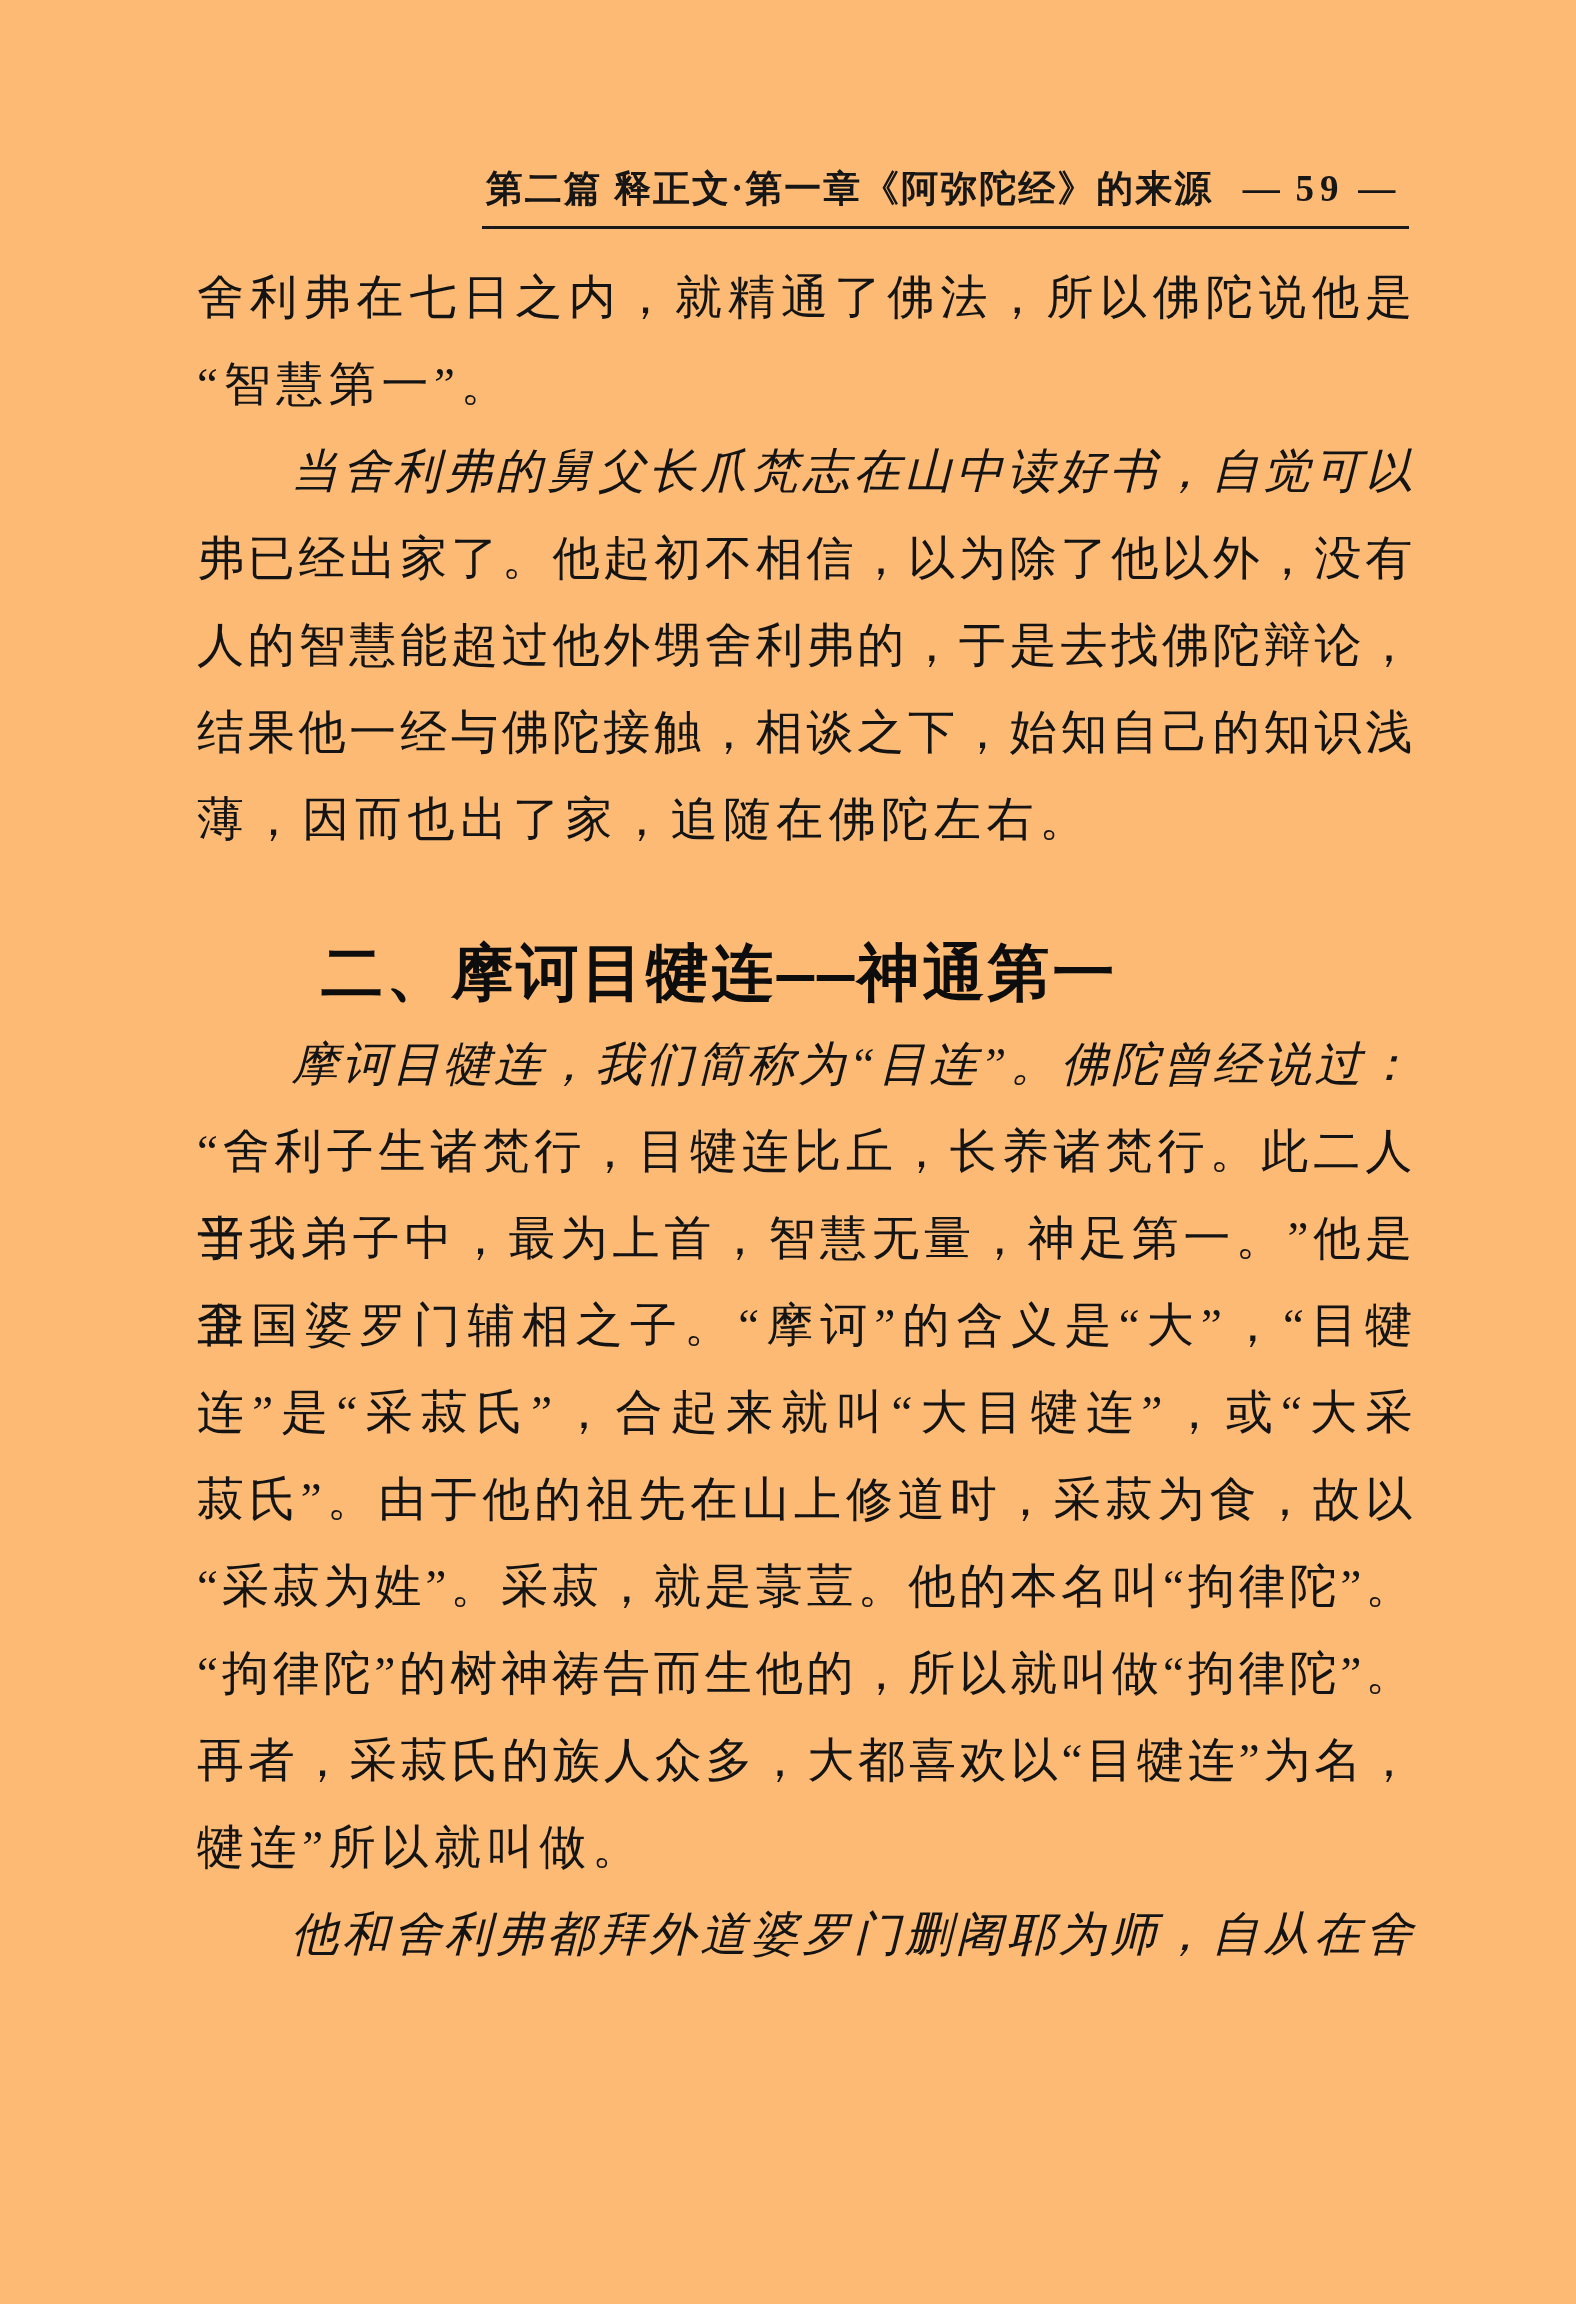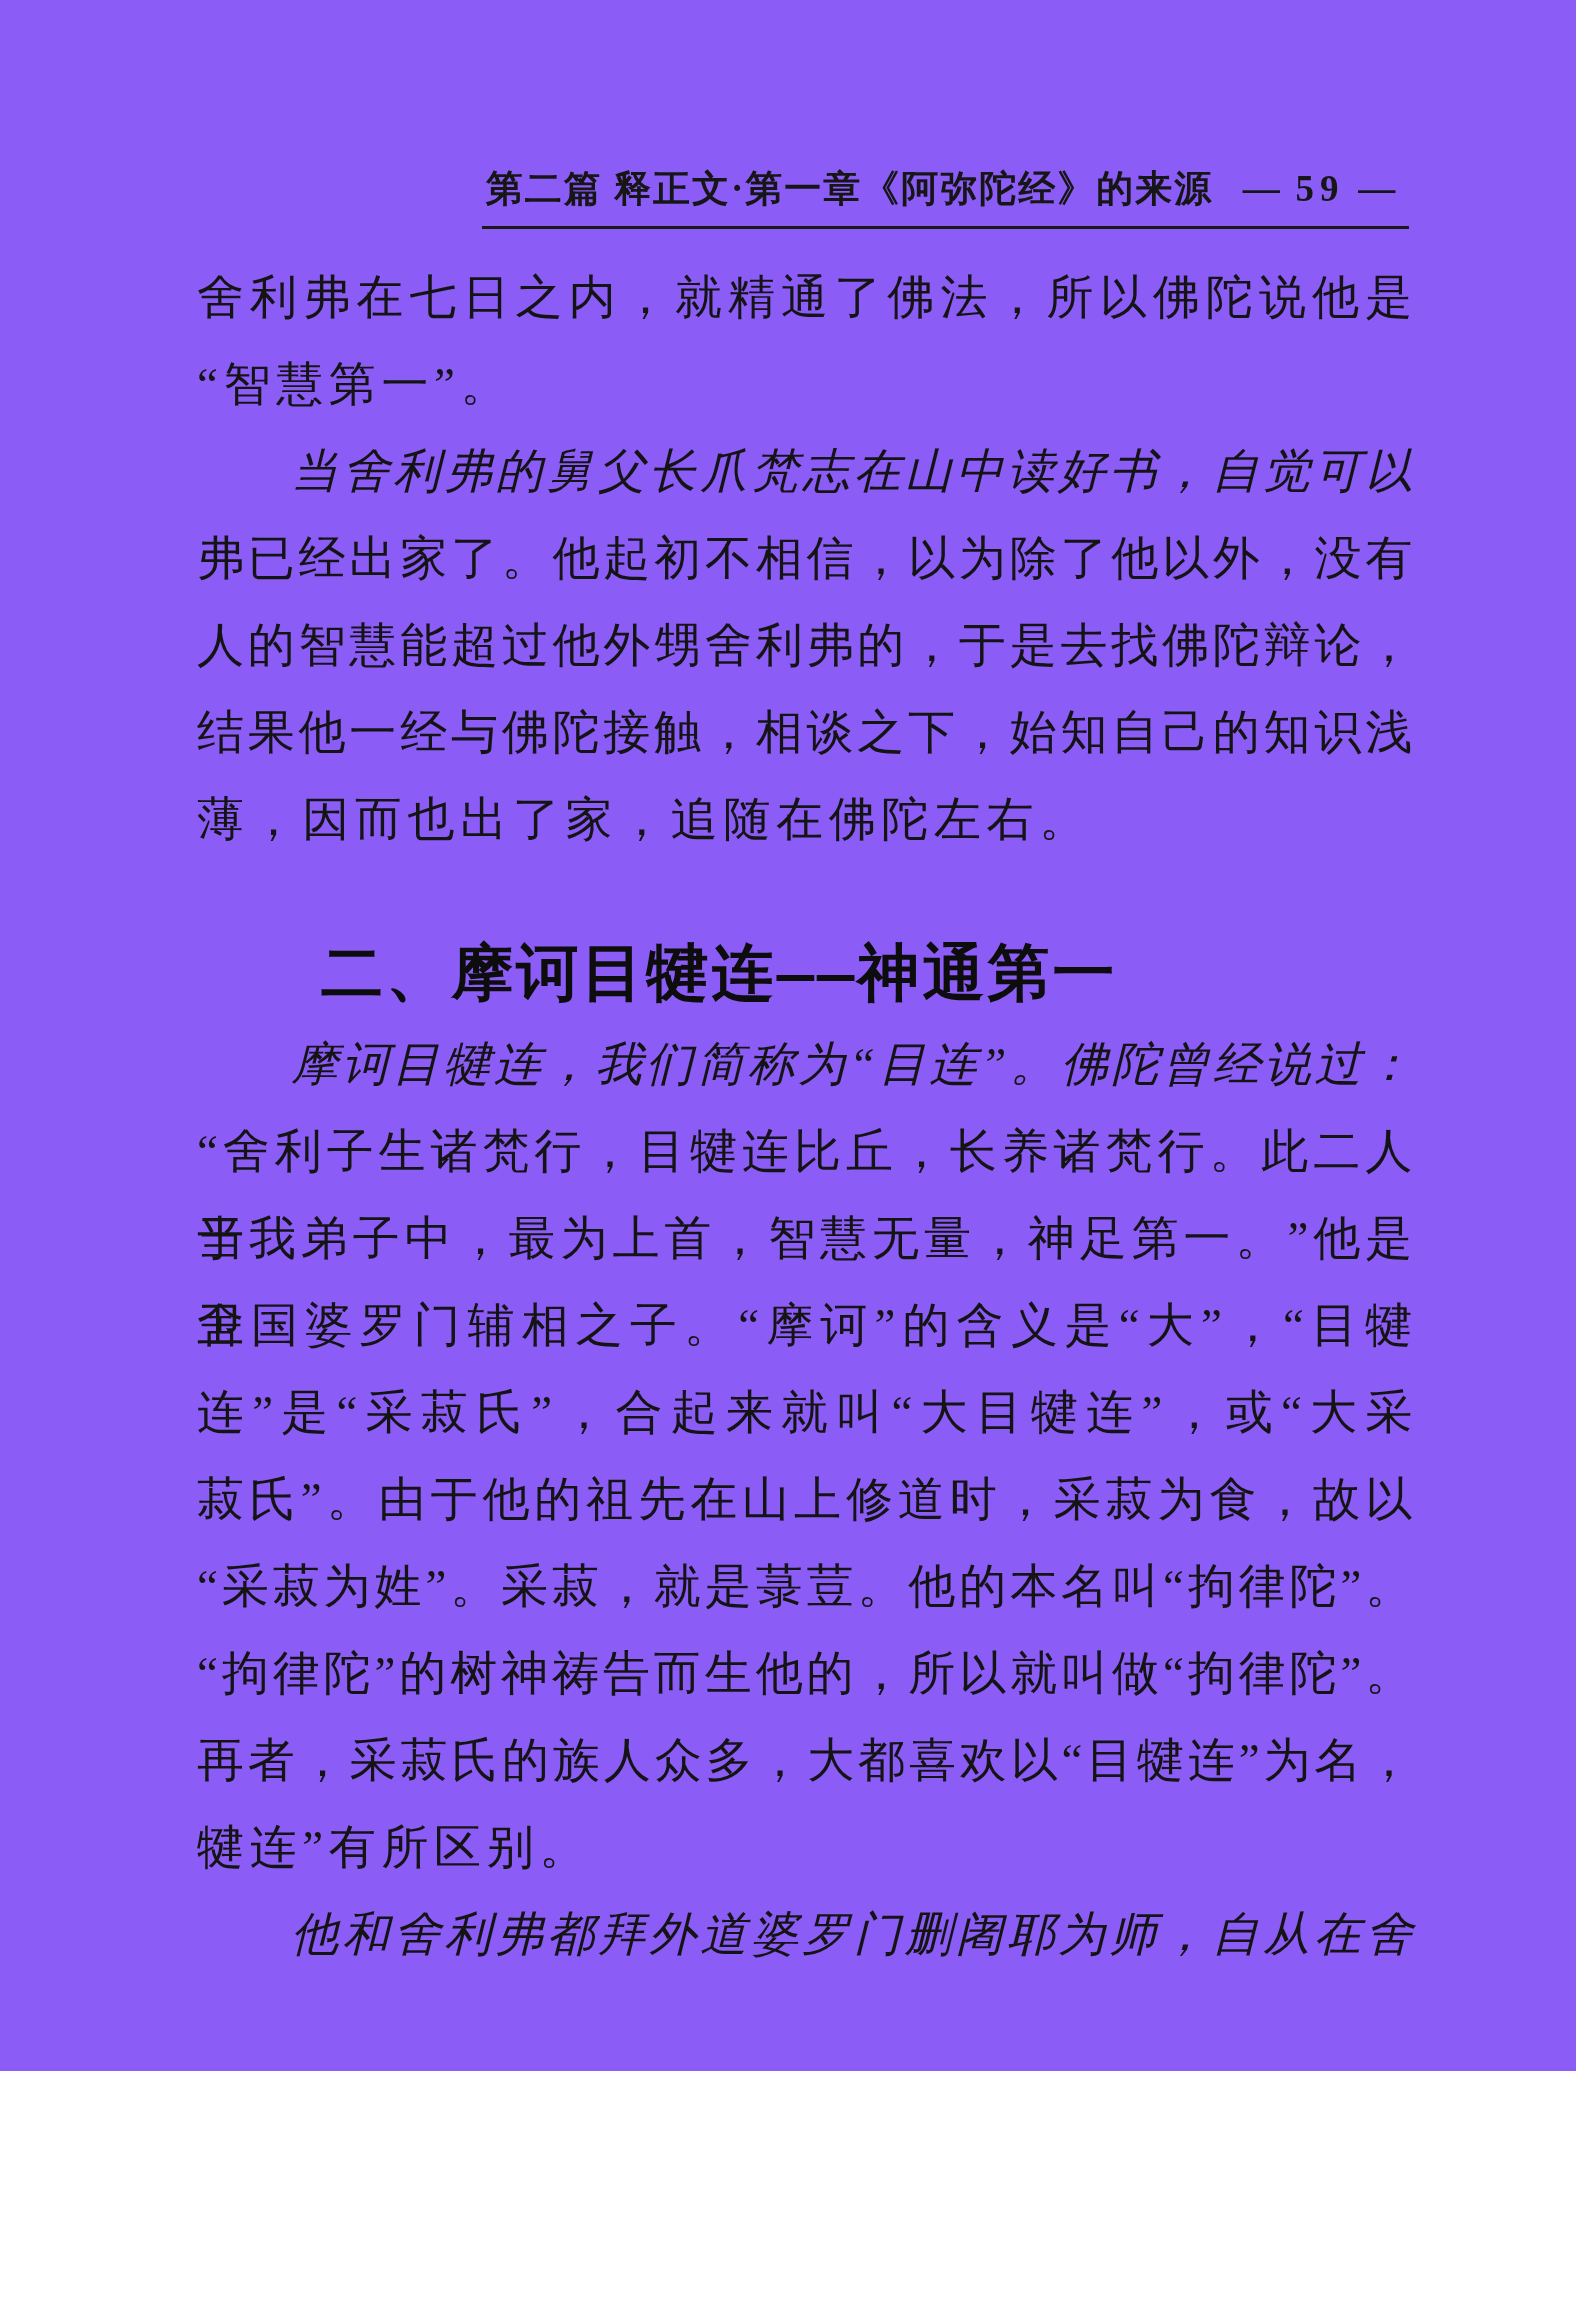--- a/index.html
+++ b/index.html
@@ -3,22 +3,22 @@
 <meta charset="utf-8">
 <style>
   html, body {
     margin: 0;
     padding: 0;
     background: #ffffff;
   }
   .page {
     position: relative;
     width: 1576px;
-    height: 2071px;
-    background: #8b5cf6;
+    height: 2304px;
+    background: #fdba74;
     color: #111;
     font-family: "Liberation Serif", "DejaVu Serif", serif;
     overflow: hidden;
   }
   .running-header {
     position: absolute;
     top: 164px;
     right: 167px;
     max-width: 1084px;
     white-space: nowrap;
@@ -99,18 +99,18 @@
       <div class="heading">二、摩诃目犍连——神通第一</div>
       <div class="line just indent">摩诃目犍连，我们简称为“目连”。佛陀曾经说过：</div>
       <div class="line just">“舍利子生诸梵行，目犍连比丘，长养诸梵行。此二人当</div>
       <div class="line just">于我弟子中，最为上首，智慧无量，神足第一。”他是舍</div>
       <div class="line just">卫国婆罗门辅相之子。“摩诃”的含义是“大”，“目犍</div>
       <div class="line just">连”是“采菽氏”，合起来就叫“大目犍连”，或“大采</div>
       <div class="line just">菽氏”。由于他的祖先在山上修道时，采菽为食，故以</div>
       <div class="line just">“采菽为姓”。采菽，就是菉荳。他的本名叫“拘律陀”。</div>
       <div class="line just">“拘律陀”的树神祷告而生他的，所以就叫做“拘律陀”。</div>
       <div class="line just">再者，采菽氏的族人众多，大都喜欢以“目犍连”为名，</div>
-      <div class="line">犍连”有所区别。</div>
+      <div class="line">犍连”所以就叫做。</div>
       <div class="line just indent">他和舍利弗都拜外道婆罗门删阇耶为师，自从在舍</div>
     </main>
 
 </div>
 
 
 </body></html>

